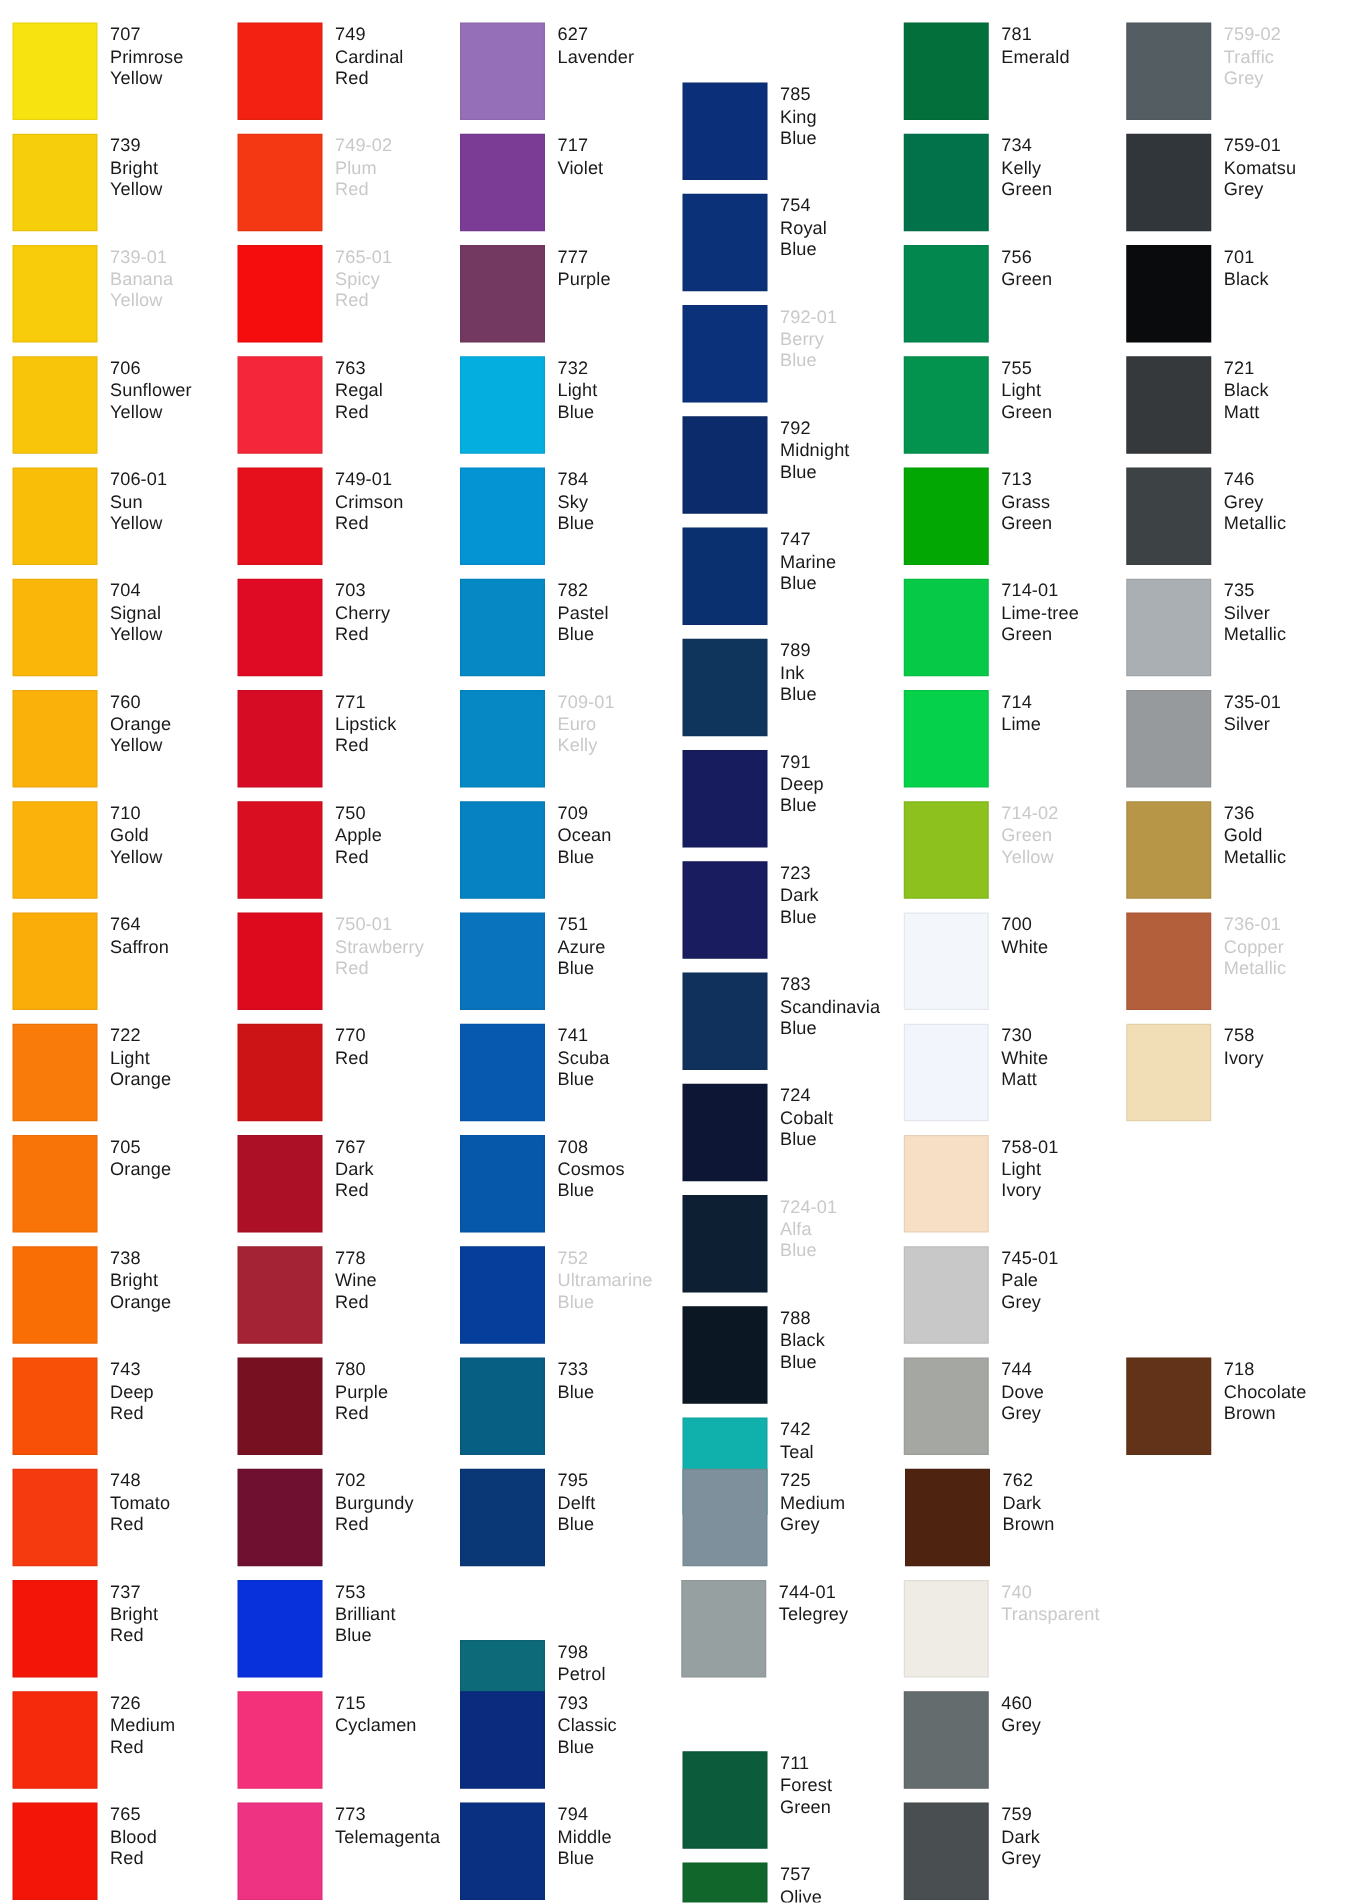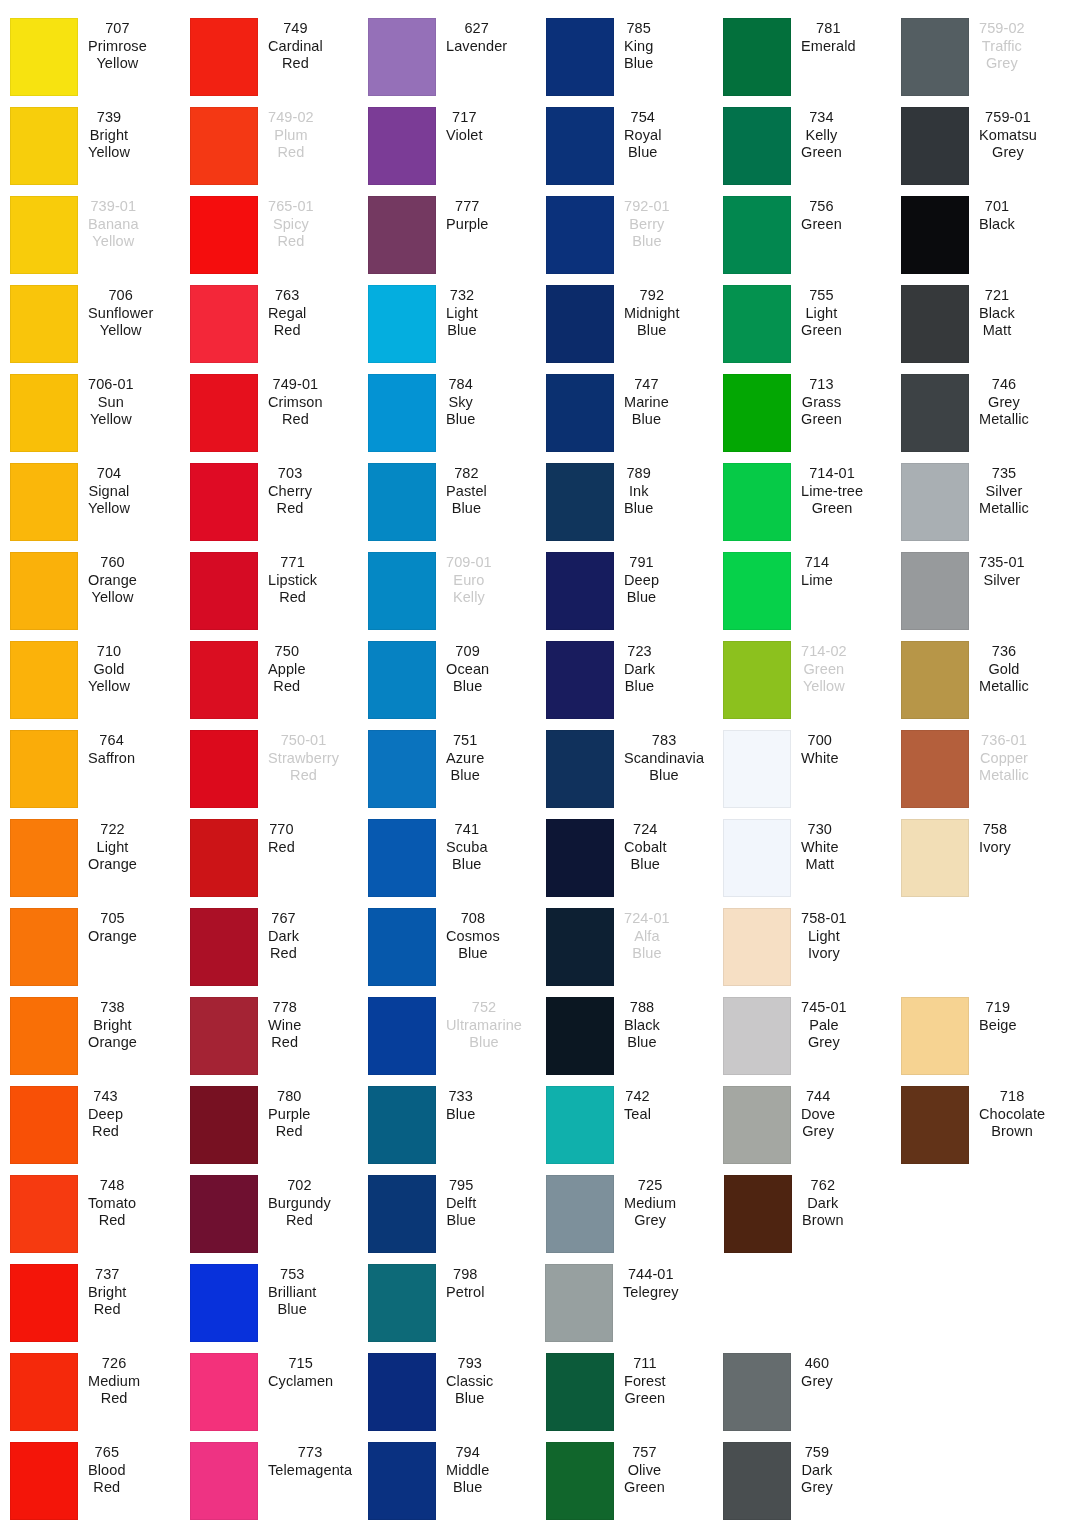--- a/index.html
+++ b/index.html
@@ -20,35 +20,34 @@
     padding: 18px 0 0 0;
     display: flex;
     flex-direction: column;
   }
 
   .row {
     display: flex;
     flex-direction: row;
     height: 89px;
     flex: 0 0 89px;
-    text-align: center;
   }
 
   .cell {
     display: flex;
     flex-direction: row;
     align-items: flex-start;
     width: 177px;
     flex: 0 0 177px;
     height: 89px;
   }
   .cell.col0 { width: 190px; flex: 0 0 190px; padding-left: 10px; }
   .cell.col1 { width: 178px; flex: 0 0 178px; }
   .cell.col2 { width: 178px; flex: 0 0 178px; }
-  .cell.col3 { width: 177px; flex: 0 0 177px; }
+  .cell.col3 { width: 177px; flex: 0 0 177px; margin-top: 48px; }
   .cell.col4 { width: 178px; flex: 0 0 178px; }
   .cell.col5 { width: 176px; flex: 0 0 176px; }
   .cell.col6 { width: 175px; flex: 0 0 175px; }
 
   .cell.empty .swatch,
   .cell.empty .label { visibility: hidden; }
 
   .swatch {
     width: 68px;
     height: 78px;
@@ -471,24 +470,20 @@
       <div class="cell col3">
         <div class="swatch" style="background-color: rgb(11, 23, 34);"></div>
         <div class="label"><span class="code">788</span><span class="name">Black
 Blue</span></div>
       </div>
       <div class="cell col4">
         <div class="swatch" style="background-color: rgb(201, 200, 201);"></div>
         <div class="label"><span class="code">745-01</span><span class="name">Pale
 Grey</span></div>
       </div>
-      <div class="cell col5">
-        <div class="swatch" style="background-color: rgb(246, 211, 146);"></div>
-        <div class="label"><span class="code">719</span><span class="name">Beige</span></div>
-      </div>
       <div class="cell col6 empty">
         <div class="swatch"></div>
         <div class="label"><span class="code"></span><span class="name"></span></div>
       </div>
     </div>
     <div class="row">
       <div class="cell col0">
         <div class="swatch" style="background-color: rgb(248, 80, 6);"></div>
         <div class="label"><span class="code">743</span><span class="name">Deep
 Red</span></div>
@@ -564,20 +559,24 @@
 Blue</span></div>
       </div>
       <div class="cell col3">
         <div class="swatch" style="background-color: rgb(13, 106, 120);"></div>
         <div class="label"><span class="code">798</span><span class="name">Petrol</span></div>
       </div>
       <div class="cell col4">
         <div class="swatch" style="background-color: rgb(151, 160, 160);"></div>
         <div class="label"><span class="code">744-01</span><span class="name">Telegrey</span></div>
       </div>
+      <div class="cell col5">
+        <div class="swatch" style="background-color: rgb(239, 236, 229);"></div>
+        <div class="label muted"><span class="code">740</span><span class="name">Transparent</span></div>
+      </div>
       <div class="cell col6 empty">
         <div class="swatch"></div>
         <div class="label"><span class="code"></span><span class="name"></span></div>
       </div>
     </div>
     <div class="row">
       <div class="cell col0">
         <div class="swatch" style="background-color: rgb(245, 41, 11);"></div>
         <div class="label"><span class="code">726</span><span class="name">Medium
 Red</span></div>

